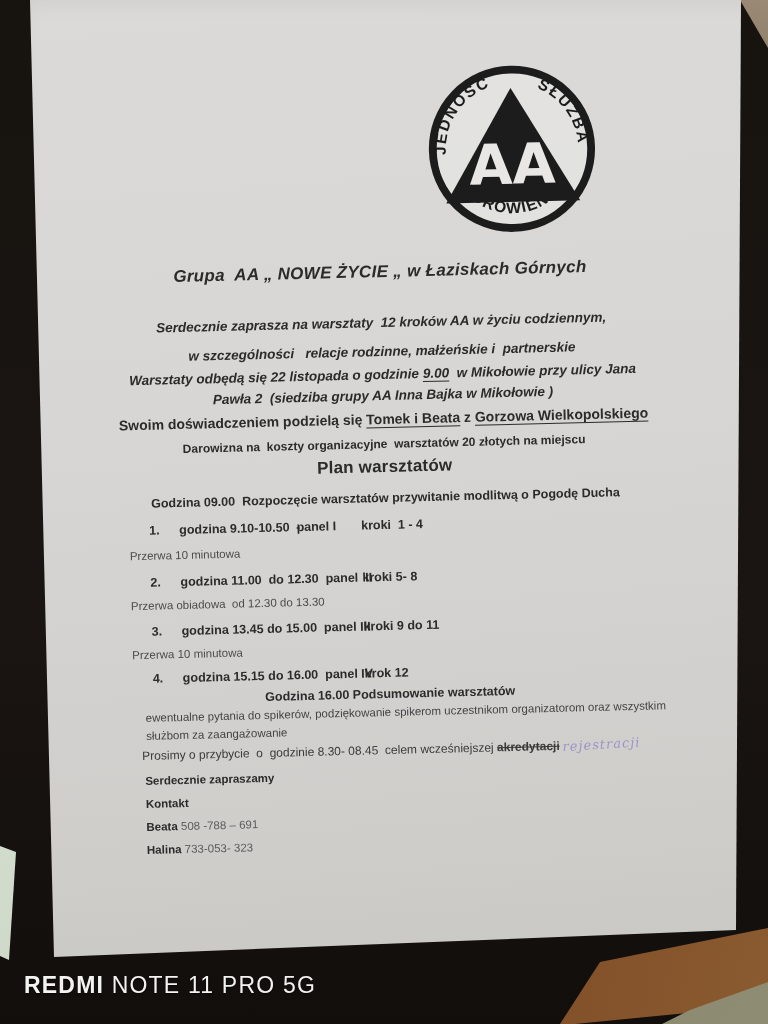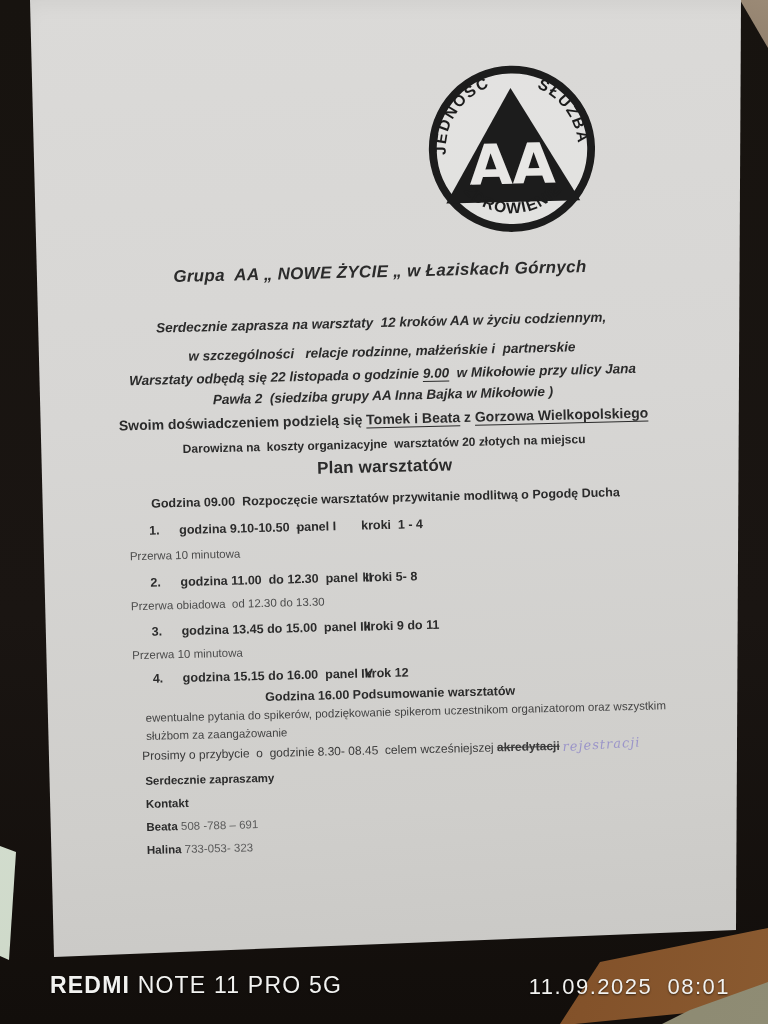--- a/index.html
+++ b/index.html
@@ -55,21 +55,21 @@
         font-style:italic;font-size:13px;transform:rotate(-2deg);letter-spacing:1px;}
   .foot{position:absolute;left:138px;font-size:11.5px;white-space:pre;}
   .f1{top:769px;font-weight:bold;}
   .f2{top:792px;font-weight:bold;}
   .f3{top:815px;} .f4{top:838px;}
   .foot .nm{font-weight:bold;color:#2b2b2b;}
   .foot .ph{color:#5c5c5c;}
   
   .logo{position:absolute;left:433px;top:65px;width:174px;height:174px;}
   
-  .wm{position:absolute;top:972px;left:50px;color:#f2f2f0;font-size:23px;
+  .wm{position:absolute;top:972px;left:24px;color:#f2f2f0;font-size:23px;
       letter-spacing:1.2px;text-shadow:0 1px 2px rgba(0,0,0,.6);white-space:pre;}
   .wm .brand{font-weight:bold;}
   .wm-date{position:absolute;top:974px;right:38px;left:auto;color:#f2f2f0;
       font-size:22px;letter-spacing:1.5px;text-shadow:0 1px 2px rgba(0,0,0,.6);white-space:pre;}
 </style>
 </head>
 <body>
 
 <div class="stage">
 
@@ -153,15 +153,14 @@
     <div class="line arrival"><span>Prosimy o przybycie  o  godzinie 8.30- 08.45  celem wcześniejszej </span><span class="strike">akredytacji</span><span> </span><span class="hand">rejestracji</span></div>
 
     <div class="foot f1">Serdecznie zapraszamy</div>
     <div class="foot f2">Kontakt</div>
     <div class="foot f3"><span class="nm">Beata</span><span> </span><span class="ph">508 -788 – 691</span></div>
     <div class="foot f4"><span class="nm">Halina</span><span> </span><span class="ph">733-053- 323</span></div>
 
   </div>
 
   <div class="wm"><span class="brand">REDMI</span><span> NOTE 11 PRO 5G</span></div>
-  <div class="wm wm-date">11.09.2025  08:01</div>
 
 </div>
 
 </body></html>

